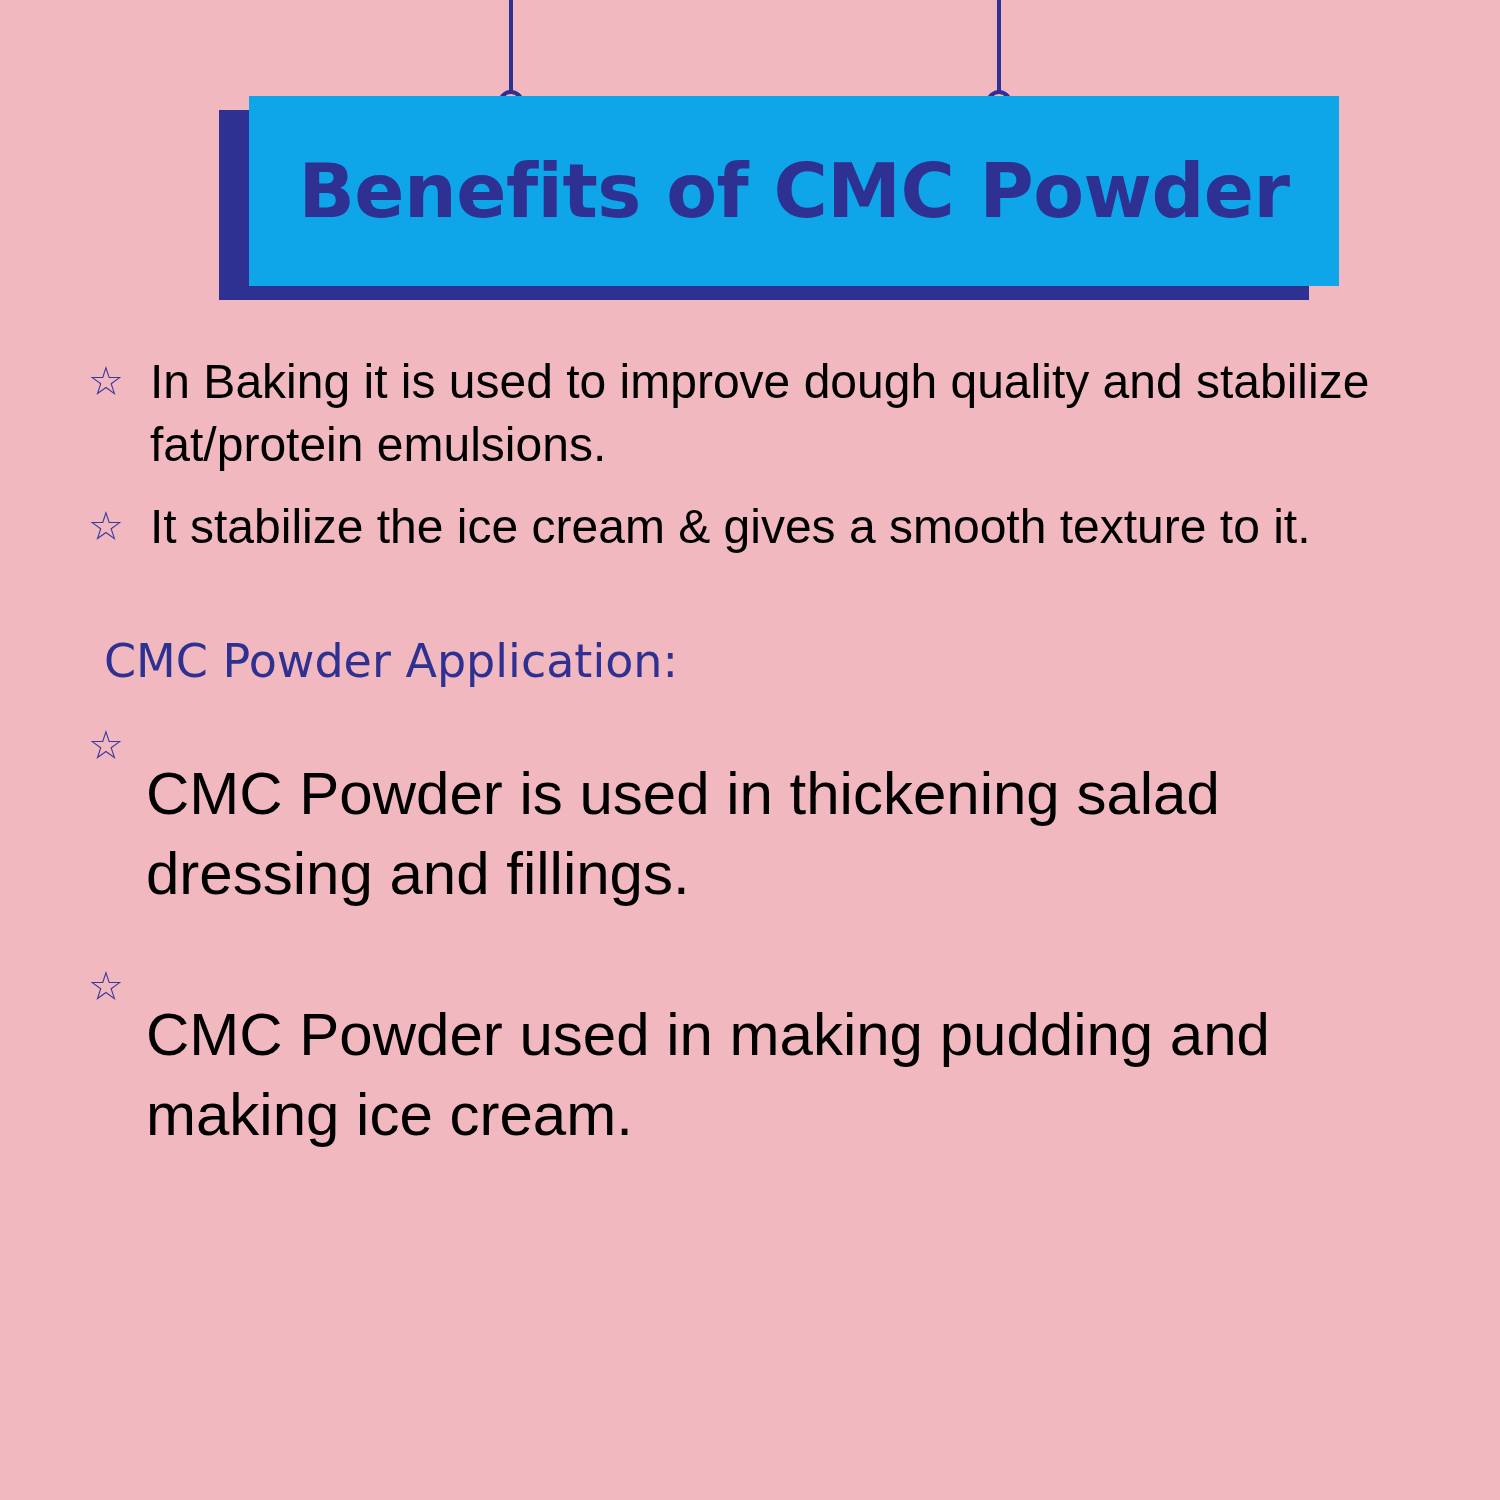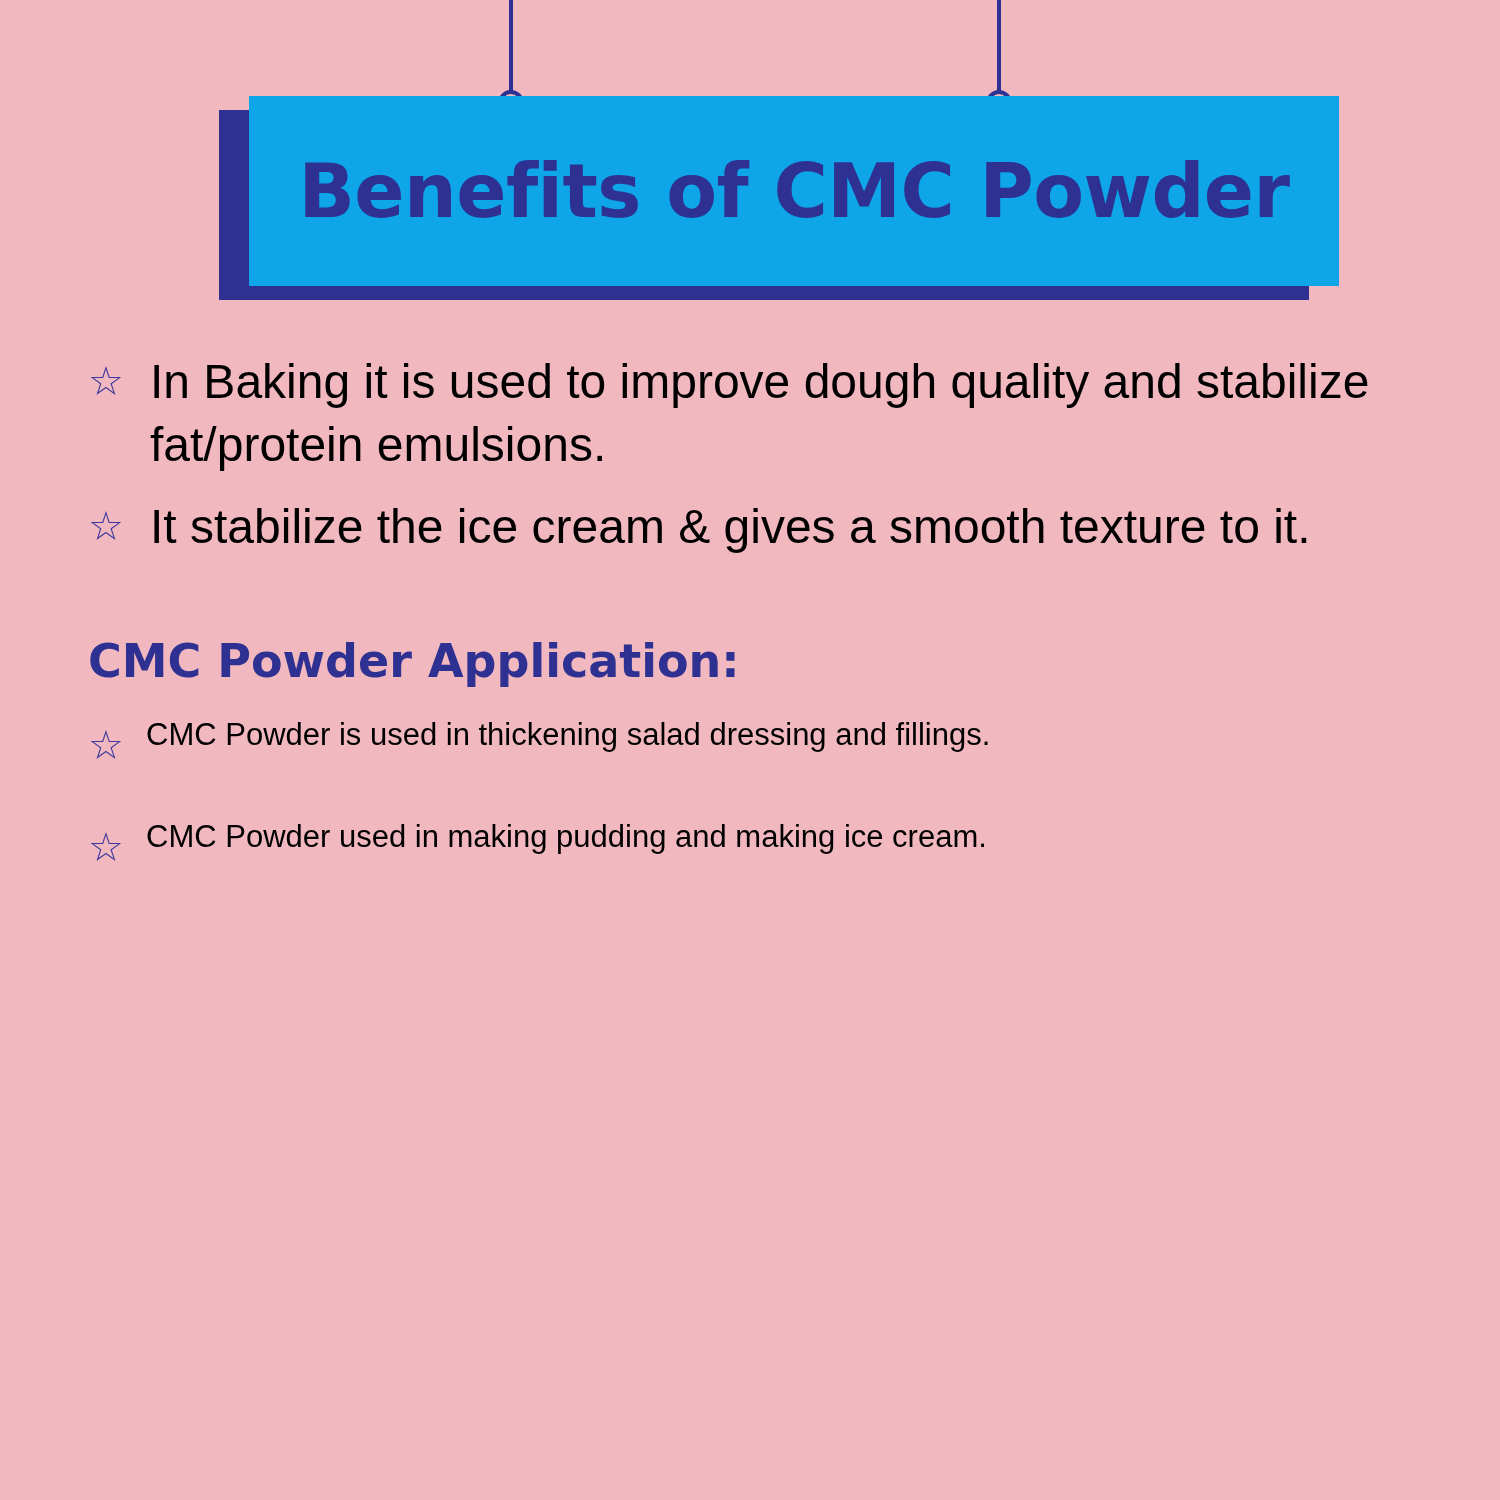--- a/index.html
+++ b/index.html
@@ -106,29 +106,29 @@
     font-size: 48px;
     line-height: 1.32;
     color: #000000;
     font-family: "Liberation Sans", sans-serif;
   }
 
   .group-top .bullet-text { padding-right: 30px; }
 
   .section-heading {
     font-family: "DejaVu Sans", sans-serif;
-    font-weight: bold;
+    font-weight: normal;
     font-size: 46px;
     color: #2e3191;
-    margin: 76px 0 26px 0;
+    margin: 76px 0 26px 16px;
   }
 
   .group-bottom .bullet-item { margin-bottom: 40px; }
   .group-bottom .bullet-star { width: 58px; }
-  .group-bottom .bullet-text { font-size: 31px; line-height: 1.34; }
+  .group-bottom .bullet-text { font-size: 60px; line-height: 1.34; margin-top: 40px; }
 </style>
 </head>
 <body>
 
 <div class="sign-wrap">
   <div class="hang-line left"></div>
   <div class="hang-line right"></div>
   <div class="hang-ring left"></div>
   <div class="hang-ring right"></div>
   <div class="sign-shadow"></div>

